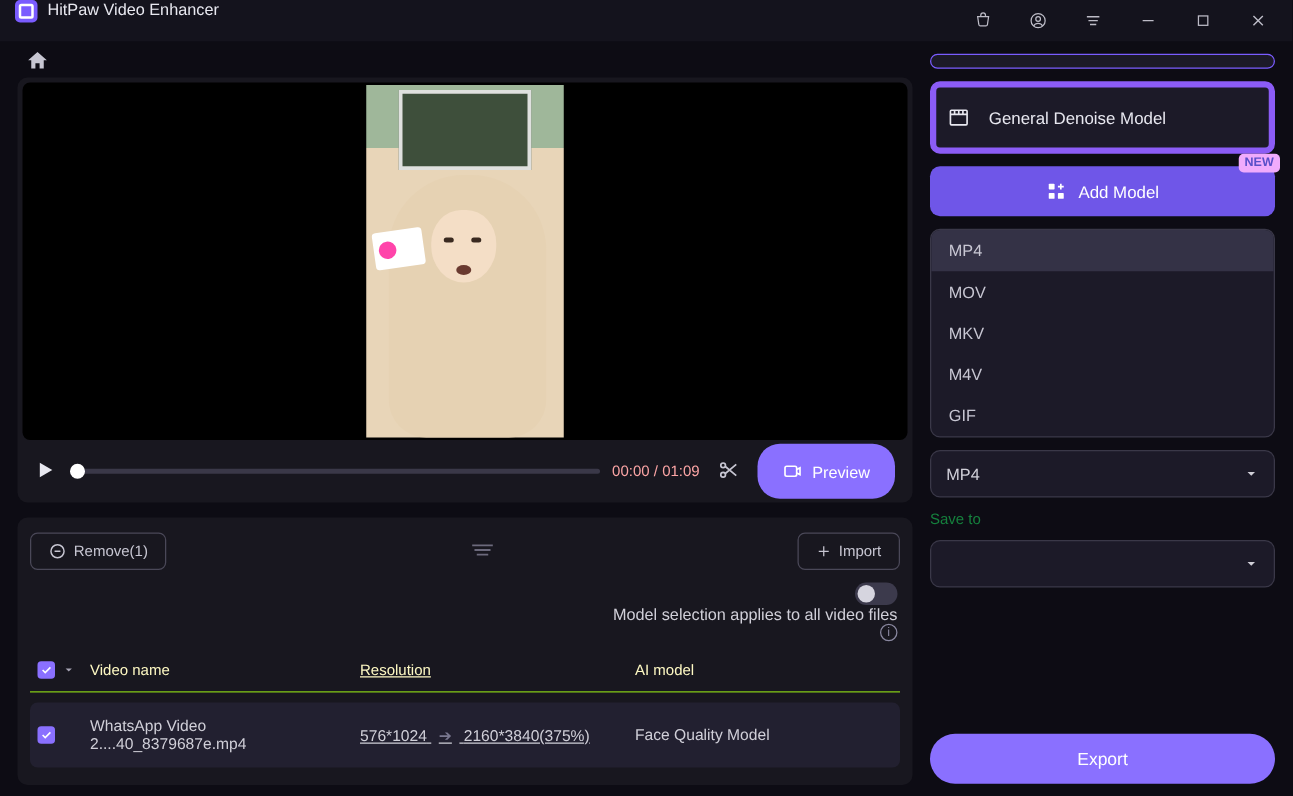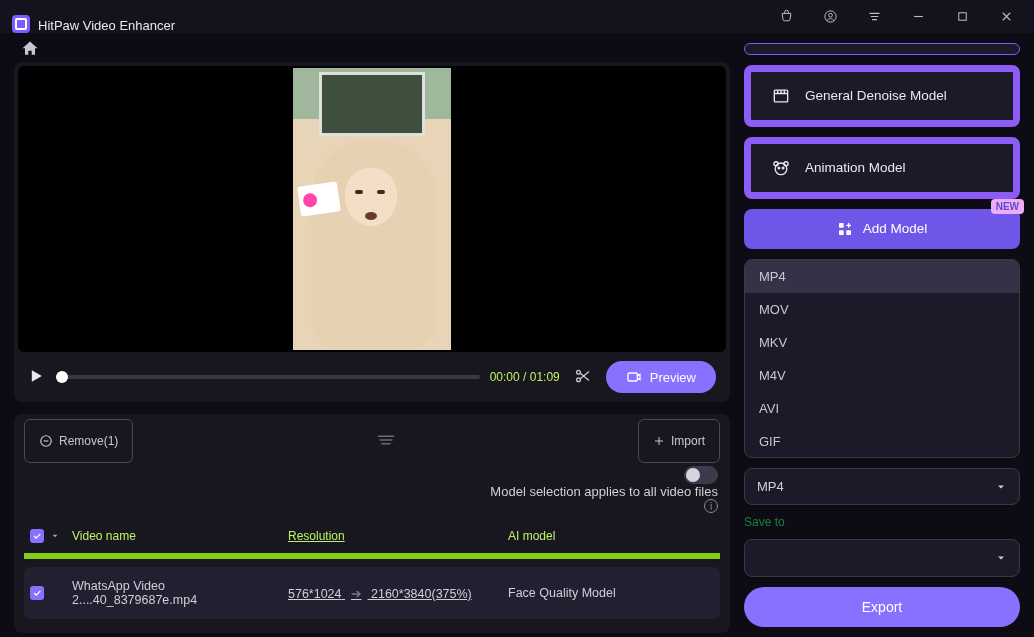--- a/index.html
+++ b/index.html
@@ -6,21 +6,21 @@
 body {
   width: 1034px; height: 637px;
   background: #0d0c14;
   font-family: -apple-system, "Segoe UI", Arial, sans-serif;
   color: #d0cfd8;
   font-size: 13px;
   overflow: hidden;
 }
 .titlebar {
   height: 33px;
-  display: flex; align-items: flex-end;
+  display: flex; align-items: flex-start;
   padding: 0 6px 0 12px;
   background: #14131d;
 }
 .titlebar .title { margin-left: 8px; font-size: 13px; color: #e8e8f0; }
 .titlebar .spacer { flex: 1; }
 .titlebar .tbtn {
   width: 44px; height: 33px;
   display: flex; align-items: center; justify-content: center;
   color: #bdbcc7; cursor: pointer;
 }
@@ -76,65 +76,65 @@
 .controls {
   display:flex; align-items:center; gap:10px;
   padding: 8px 10px 0 8px;
   height: 42px;
 }
 .play-btn { color:#e8e8f0; cursor:pointer; }
 .seek {
   flex:1; height:4px; background:#3a3848; border-radius:2px; position:relative;
 }
 .seek-dot { position:absolute; left:0; top:-4px; width:12px; height:12px; background:#fff; border-radius:50%; }
-.time { font-size:12px; color:#bef264; white-space:nowrap; }
+.time { font-size:12px; color:#fca5a5; white-space:nowrap; }
 .cut-btn { color:#c7c6d2; cursor:pointer; padding:0 4px; }
 .preview-btn {
   background:#8a70ff; color:#fff; border-radius:18px;
-  height:32px; padding:0 20px;
+  height:44px; padding:0 20px;
   display:flex; align-items:center; gap:8px; cursor:pointer;
   font-size:13px;
 }
 
 .list-panel {
   margin-top: 12px;
   background: #18171f;
   border-radius: 8px;
   padding: 10px 10px 14px 10px;
   flex:1;
   display:flex; flex-direction:column;
 }
 .list-toolbar {
   display:flex; align-items:center; justify-content:space-between;
   height: 34px;
 }
 .remove-btn, .import-btn {
   border:1px solid #4a4858; border-radius:6px;
-  height:44px; padding:0 14px;
+  height:30px; padding:0 14px;
   display:flex; align-items:center; gap:6px;
   color:#c7c6d2; cursor:pointer; font-size:12px;
 }
 .center-handle { color:#6c6a7c; }
 
 .model-toggle-row {
   display:flex; align-items:flex-end; 
   padding: 8px 2px 6px 2px;
   flex-direction: column;
 }
 .switch {
   width:34px; height:18px; background:#3c3a4c; border-radius:10px; position:relative; cursor:pointer;
 }
 .switch::after { content:""; position:absolute; left:2px; top:2px; width:14px; height:14px; background:#d6d5df; border-radius:50%; }
 .info-icon { width:14px; height:14px; border:1px solid #8a88a0; border-radius:50%; display:inline-flex; align-items:center; justify-content:center; font-size:10px; color:#8a88a0; }
 
 .table-head {
   display:flex; align-items:center;
   padding: 10px 6px;
-  color:#bef264; font-size:12px;
-  border-bottom:6px solid #84cc16;
+  color:#fef9c3; font-size:12px;
+  border-bottom:1px solid #84cc16;
 }
 .col-check { width:38px; display:flex; align-items:center; gap:6px; }
 .col-name { width:220px; padding-left:4px; }
 .col-res  { width:220px;text-decoration:underline; }
 .col-model{ flex:1; }
 
 .checkbox {
   width:14px; height:14px; border-radius:3px; background:#8a70ff;
   display:flex; align-items:center; justify-content:center;
 }
@@ -142,22 +142,22 @@
 
 .table-row {
   display:flex; align-items:center;
   background:#222030; border-radius:6px;
   padding: 12px 6px; margin-top:8px;
   font-size:12.5px; color:#d0cfd8;
 }
 .res-arrow { color:#7a7890; margin:0 6px; }
 
 .model-card {
-  border:7px solid #8b5cf6; border-radius:8px;
-  padding: 14px 20px;
+  border:5px solid #8b5cf6; border-radius:8px;
+  padding: 14px 8px;
   display:flex; align-items:center; gap:14px;
   color:#e8e8f0; font-size:13.5px;
   background:#1c1a28;
 }
 .model-card.top-accent { border:1px solid #7a5cff; height:12px; padding:0; }
 .model-icon { width:20px; height:20px; }
 
 .add-model-btn {
   background:#6f56e8; border-radius:8px; height:40px;
   display:flex; align-items:center; justify-content:center; gap:10px;
@@ -351,48 +351,37 @@
     <div class="model-card top-accent"></div>
 
     <div class="model-card">
       <svg class="model-icon" viewBox="0 0 24 24" fill="none" stroke="currentColor" stroke-width="1.6">
           <rect x="4" y="5" width="16" height="14" rx="1"></rect>
           <path d="M4 9h16M8 5v4M12 5v4M16 5v4"></path>
         </svg>
       <span>General Denoise Model</span>
     </div>
 
-    <div class="model-card">
-      <svg class="model-icon" viewBox="0 0 24 24" fill="none" stroke="currentColor" stroke-width="1.6">
-          <circle cx="12" cy="13" r="7"></circle>
-          <circle cx="6" cy="7" r="2.5"></circle>
-          <circle cx="18" cy="7" r="2.5"></circle>
-          <circle cx="9.5" cy="12" r="1" fill="currentColor"></circle>
-          <circle cx="14.5" cy="12" r="1" fill="currentColor"></circle>
-        </svg>
-      <span>Animation Model</span>
-    </div>
 
     <div class="add-model-btn">
       <svg width="16" height="16" viewBox="0 0 24 24" fill="#fff">
           <rect x="3" y="3" width="7" height="7" rx="1"></rect>
           <rect x="3" y="14" width="7" height="7" rx="1"></rect>
           <rect x="14" y="14" width="7" height="7" rx="1"></rect>
           <path d="M17.5 3v7M14 6.5h7" stroke="#fff" stroke-width="2"></path>
         </svg>
       <span>Add Model</span>
       <div class="new-badge">NEW</div>
     </div>
 
     <div class="format-list">
       <div class="format-item selected">MP4</div>
       <div class="format-item">MOV</div>
       <div class="format-item">MKV</div>
       <div class="format-item">M4V</div>
-      <div class="format-item">AVI</div>
       <div class="format-item">GIF</div>
     </div>
 
     <div class="select-box">
       <span>MP4</span>
       <svg width="12" height="12" viewBox="0 0 24 24" fill="currentColor">
           <path d="M6 9l6 6 6-6z"></path>
         </svg>
     </div>
 

